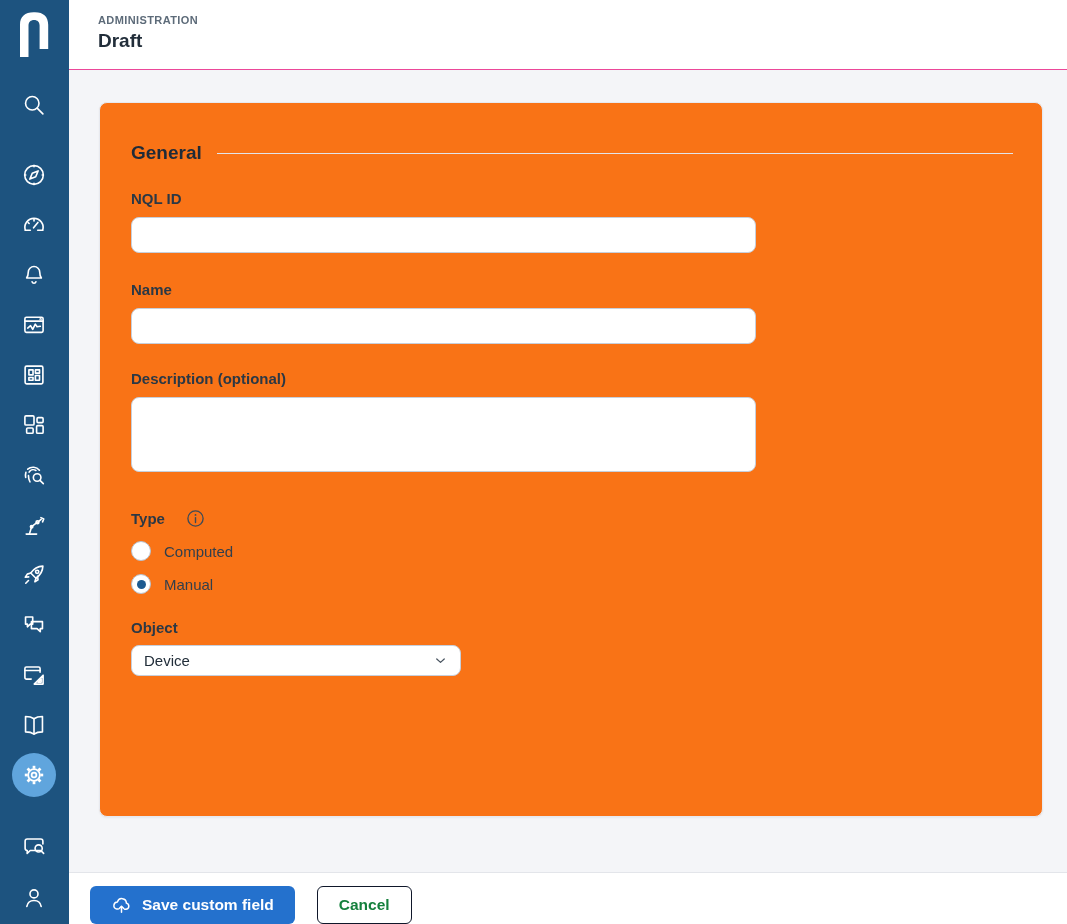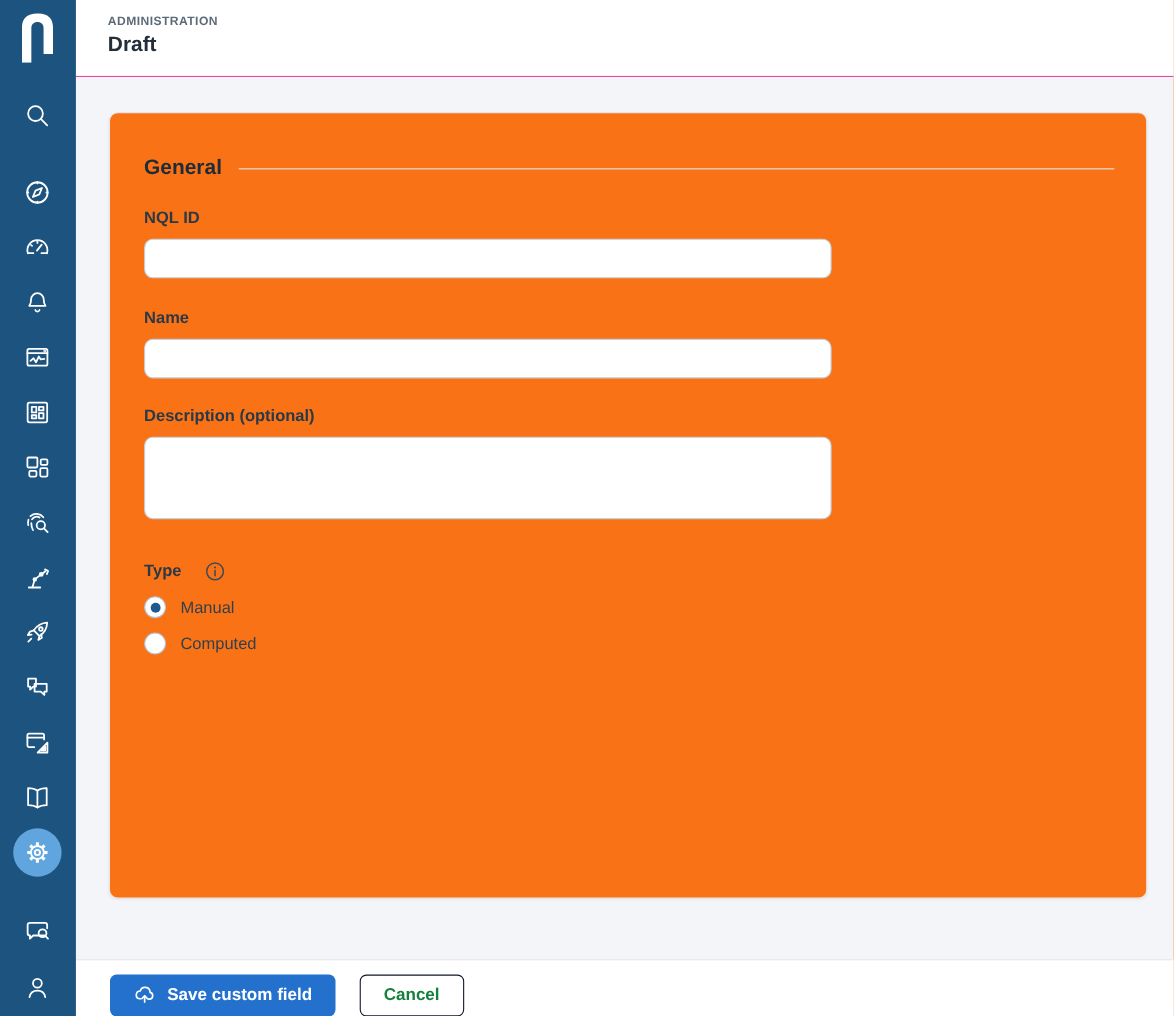--- a/index.html
+++ b/index.html
@@ -71,21 +71,21 @@
   .object-group { margin-top:25px; }
   .select {
     width:330px; height:31px; border:1px solid #c7cfdb; border-radius:8px;
     background:#fff; display:flex; align-items:center; justify-content:space-between;
     padding:0 12px; font-size:15px; color:#222e3a; cursor:pointer;
   }
   
   .footer {
     position:absolute; left:0; right:0; bottom:0; height:52px;
     background:#fff; border-top:1px solid #e3e5ea;
-    display:flex; align-items:center; gap:22px; padding:12px 0 0 31px;
+    display:flex; align-items:flex-end; gap:22px; padding:12px 0 0 21px;
   }
   .btn { height:38px; border-radius:6px; font-family:inherit; font-size:15.5px;
     font-weight:bold; display:inline-flex; align-items:center; cursor:pointer; }
   .btn-primary { background:var(--accent,#2471cd); color:#fff; border:none; padding:0 21px; gap:10px; }
   .btn-primary svg { width:21px; height:21px; stroke:#fff; fill:none;
     stroke-width:1.7; stroke-linecap:round; stroke-linejoin:round; }
   .btn-secondary { background:#fff; color:#15803d; border:1px solid #0f172a; padding:0 21px; }
 </style>
 </head>
 <body>
@@ -283,28 +283,37 @@
         <span class="info-btn">
           <svg viewBox="0 0 20 20" width="19" height="19">
             <circle cx="10" cy="10" r="8" stroke="#3d4a57" fill="none" stroke-width="1.4"></circle>
             <line x1="10" y1="9.2" x2="10" y2="14.2" stroke="#3d4a57" stroke-width="1.5" stroke-linecap="round"></line>
             <circle cx="10" cy="6.2" r="1" fill="#3d4a57"></circle>
           </svg>
         </span>
       </div>
 
       <div class="radio-row">
+        <span class="radio"></span>
+        <span class="radio-label">Computed</span>
+      </div>
+      <div class="radio-row">
         <span class="radio selected"></span>
         <span class="radio-label">Manual</span>
       </div>
-      <div class="radio-row">
-        <span class="radio"></span>
-        <span class="radio-label">Computed</span>
-      </div>
-
+
+      <div class="object-group">
+        <label class="field-label" style="margin-bottom:9px">Object</label>
+        <div class="select">
+          <span>Device</span>
+          <svg viewBox="0 0 24 24" width="15" height="15">
+            <path d="M6 9.5 L12 15 L18 9.5" stroke="#48535f" stroke-width="2" fill="none" stroke-linecap="round" stroke-linejoin="round"></path>
+          </svg>
+        </div>
+      </div>
 
     </section>
   </div>
 
   <footer class="footer">
     <button class="btn btn-primary">
       <svg viewBox="0 0 24 24">
         <path d="M15.6 16.4 h1.3 a3.6 3.6 0 0 0 .7-7.1 5.2 5.2 0 0 0-10.2-1.4 4.1 4.1 0 0 0-.9 8.1 h1.8"></path>
         <path d="M12 19.6 V13"></path>
         <path d="M9.4 15.5 L12 12.9 L14.6 15.5"></path>

